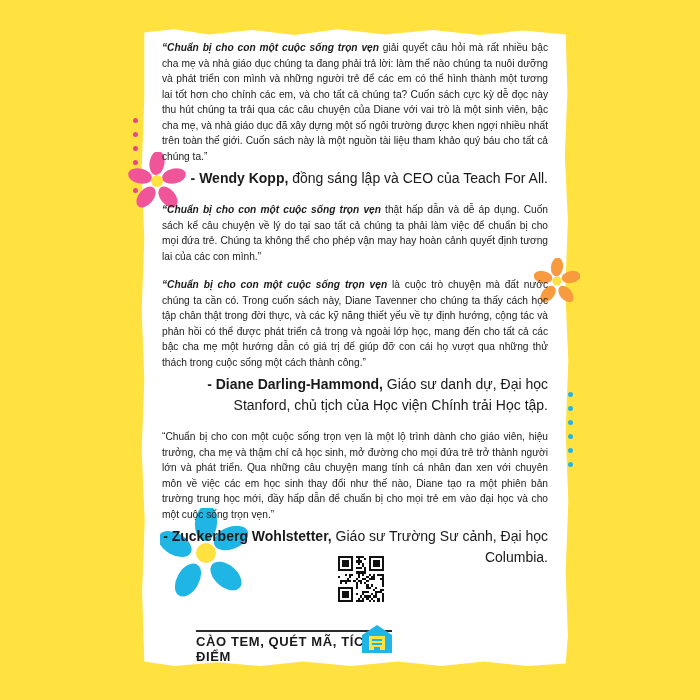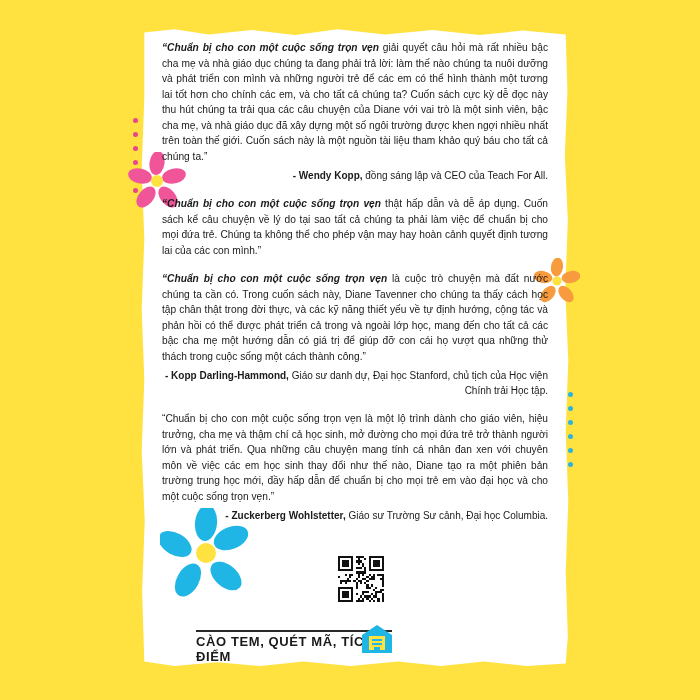--- a/index.html
+++ b/index.html
@@ -60,21 +60,21 @@
     line-height: 1.52;
     color: #1a1a1a;
     text-align: justify;
     margin: 0;
   }
   .quote-text .bookname {
     font-weight: bold;
     font-style: italic;
   }
   .attrib {
-    font-size: 10px;
+    font-size: 14px;
     line-height: 1.5;
     color: #1a1a1a;
     text-align: right;
     margin: 4px 0 0 0;
     font-weight: bold;
   }
   .attrib .role {
     font-weight: normal;
   }
 
@@ -231,21 +231,21 @@
       <p class="quote-text"><span class="bookname">“Chuẩn bị cho con một cuộc sống trọn vẹn</span><span> giải quyết câu hỏi mà rất nhiều bậc cha mẹ và nhà giáo dục chúng ta đang phải trả lời: làm thế nào chúng ta nuôi dưỡng và phát triển con mình và những người trẻ để các em có thể hình thành một tương lai tốt hơn cho chính các em, và cho tất cả chúng ta? Cuốn sách cực kỳ dễ đọc này thu hút chúng ta trải qua các câu chuyện của Diane với vai trò là một sinh viên, bậc cha mẹ, và nhà giáo dục đã xây dựng một số ngôi trường được khen ngợi nhiều nhất trên toàn thế giới. Cuốn sách này là một nguồn tài liệu tham khảo quý báu cho tất cả chúng ta.”</span></p>
       <p class="attrib"><span>- Wendy Kopp,</span><span class="role"> đồng sáng lập và CEO của Teach For All.</span></p>
     </div>
 
     <div class="quote-block">
       <p class="quote-text"><span class="bookname">“Chuẩn bị cho con một cuộc sống trọn vẹn</span><span> thật hấp dẫn và dễ áp dụng. Cuốn sách kể câu chuyện về lý do tại sao tất cả chúng ta phải làm việc để chuẩn bị cho mọi đứa trẻ. Chúng ta không thể cho phép vận may hay hoàn cảnh quyết định tương lai của các con mình.”</span></p>
     </div>
 
     <div class="quote-block">
       <p class="quote-text"><span class="bookname">“Chuẩn bị cho con một cuộc sống trọn vẹn</span><span> là cuộc trò chuyện mà đất nước chúng ta cần có. Trong cuốn sách này, Diane Tavenner cho chúng ta thấy cách học tập chân thật trong đời thực, và các kỹ năng thiết yếu về tự định hướng, cộng tác và phản hồi có thể được phát triển cả trong và ngoài lớp học, mang đến cho tất cả các bậc cha mẹ một hướng dẫn có giá trị để giúp đỡ con cái họ vượt qua những thử thách trong cuộc sống một cách thành công.”</span></p>
-      <p class="attrib"><span>- Kopp Darling-Hammond,</span><span class="role"> Giáo sư danh dự, Đại học Stanford, chủ tịch của Học viện Chính trải Học tập.</span></p>
+      <p class="attrib"><span>- Diane Darling-Hammond,</span><span class="role"> Giáo sư danh dự, Đại học Stanford, chủ tịch của Học viện Chính trải Học tập.</span></p>
     </div>
 
     <div class="quote-block">
       <p class="quote-text"><span>“Chuẩn bị cho con một cuộc sống trọn vẹn là một lộ trình dành cho giáo viên, hiệu trưởng, cha mẹ và thậm chí cả học sinh, mở đường cho mọi đứa trẻ trở thành người lớn và phát triển. Qua những câu chuyện mang tính cá nhân đan xen với chuyên môn về việc các em học sinh thay đổi như thế nào, Diane tạo ra một phiên bản trường trung học mới, đầy hấp dẫn để chuẩn bị cho mọi trẻ em vào đại học và cho một cuộc sống trọn vẹn.”</span></p>
       <p class="attrib"><span>- Zuckerberg Wohlstetter,</span><span class="role"> Giáo sư Trường Sư cảnh, Đại học Columbia.</span></p>
     </div>
 
   </div>
 
   <div class="qr-wrap">

